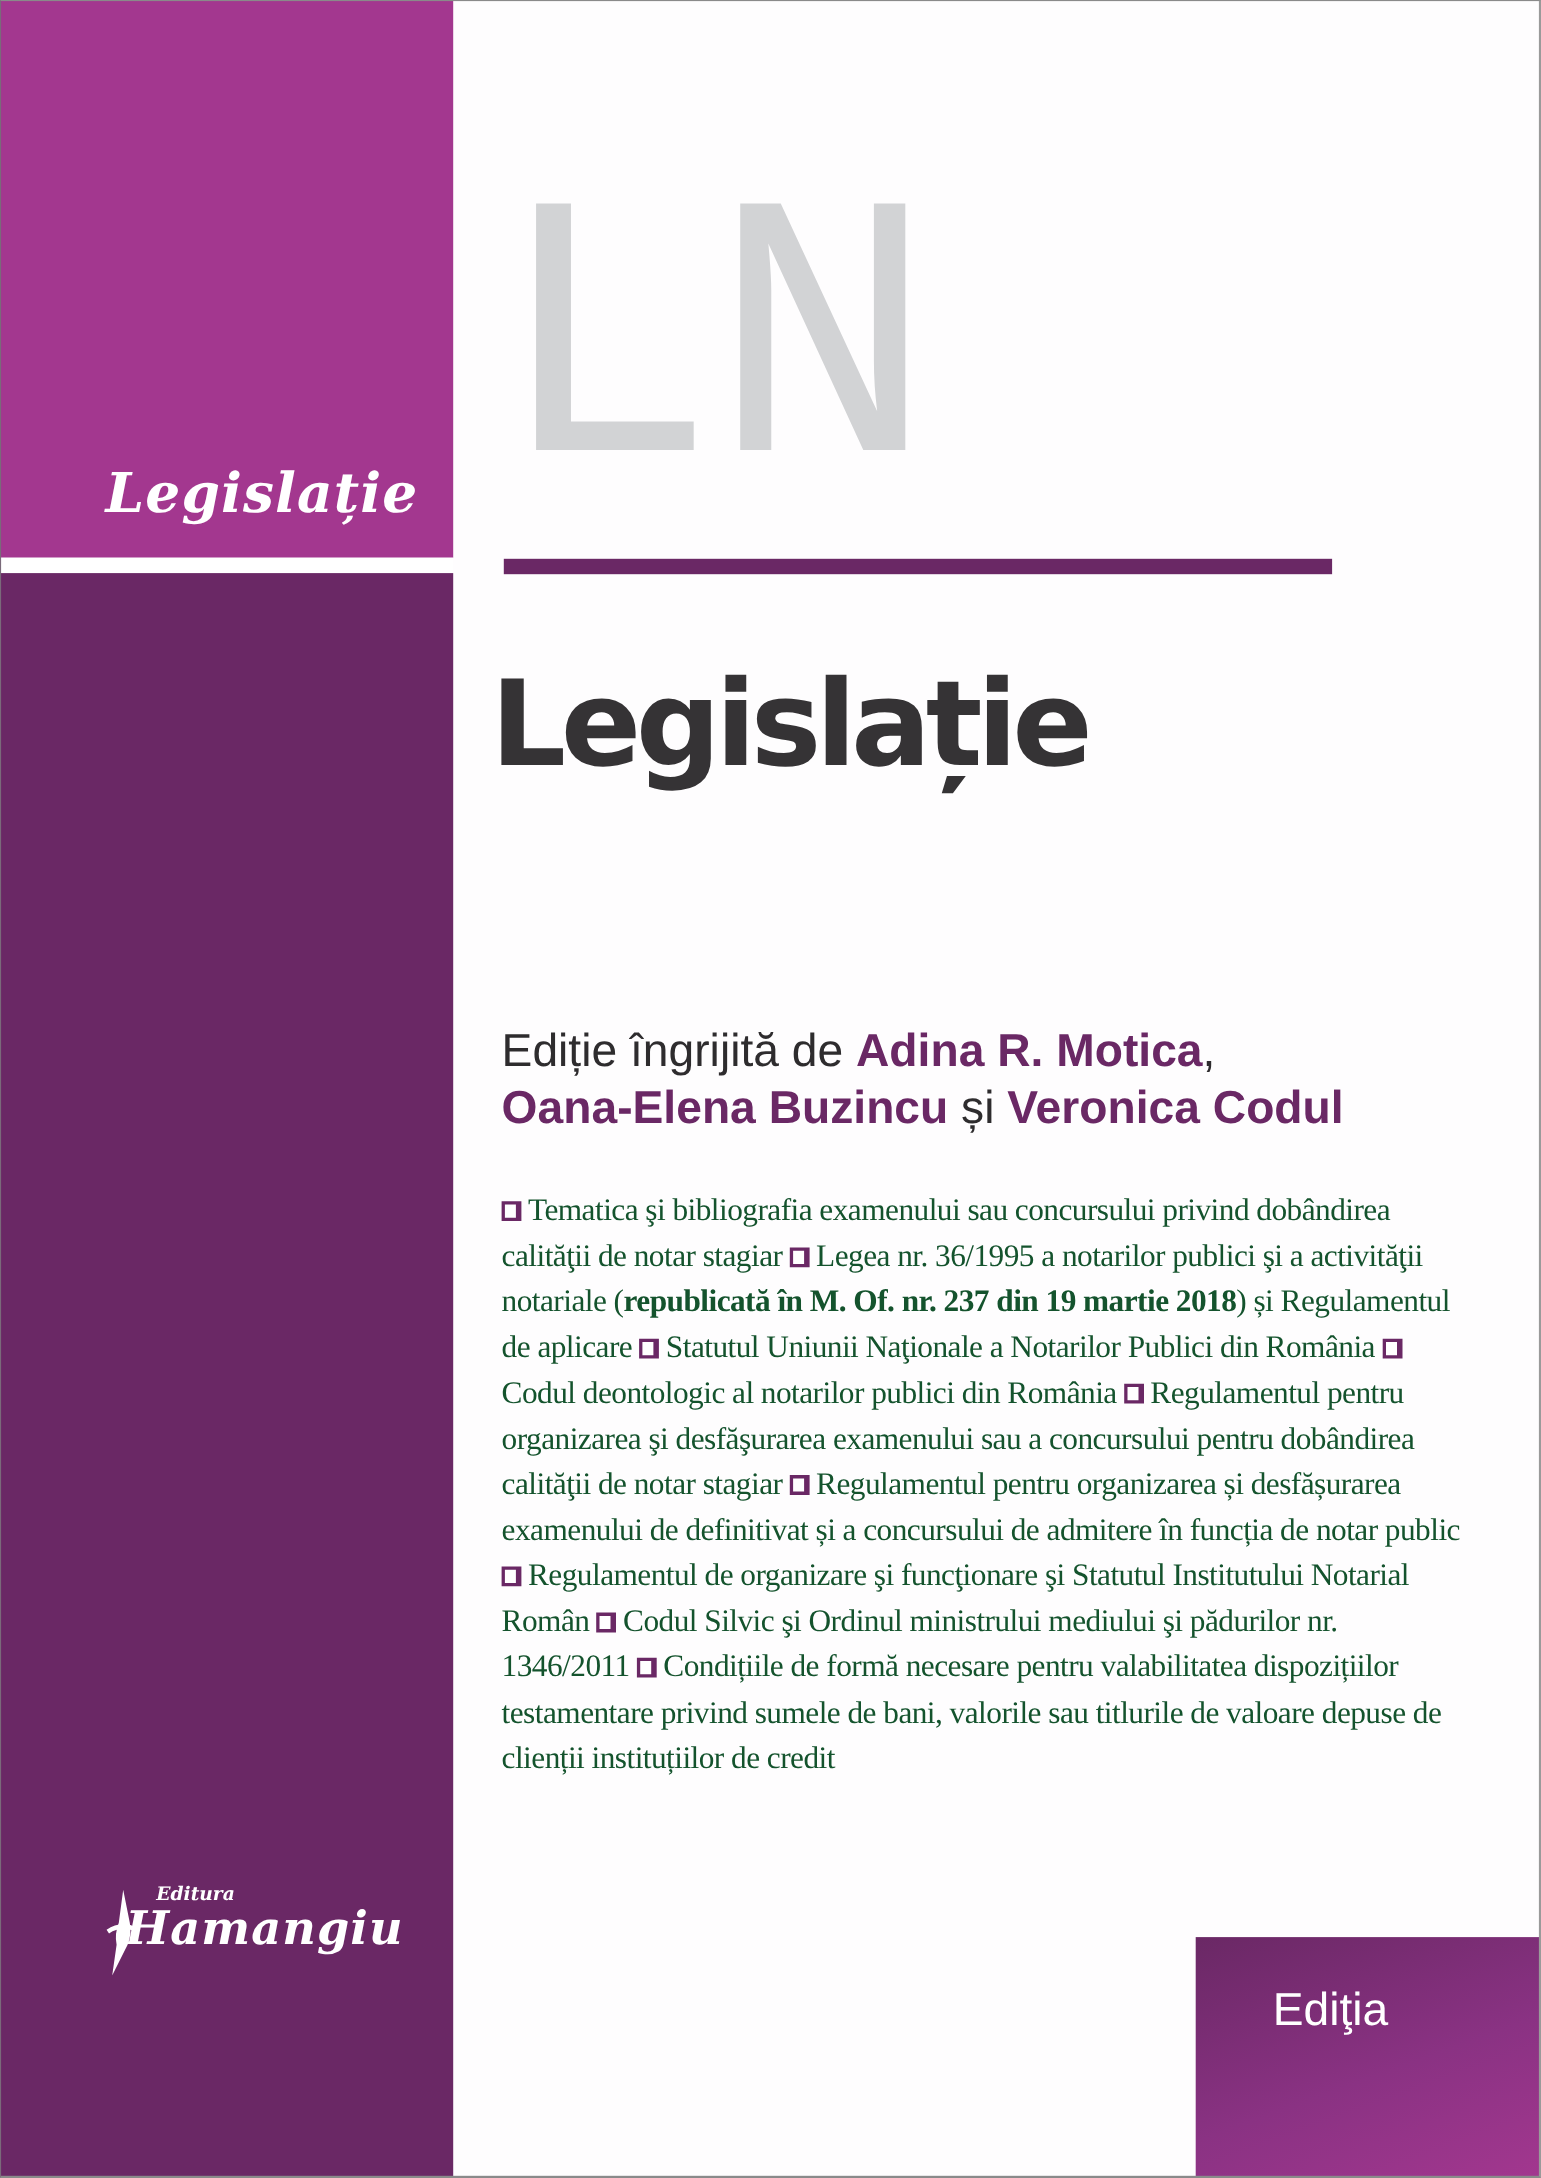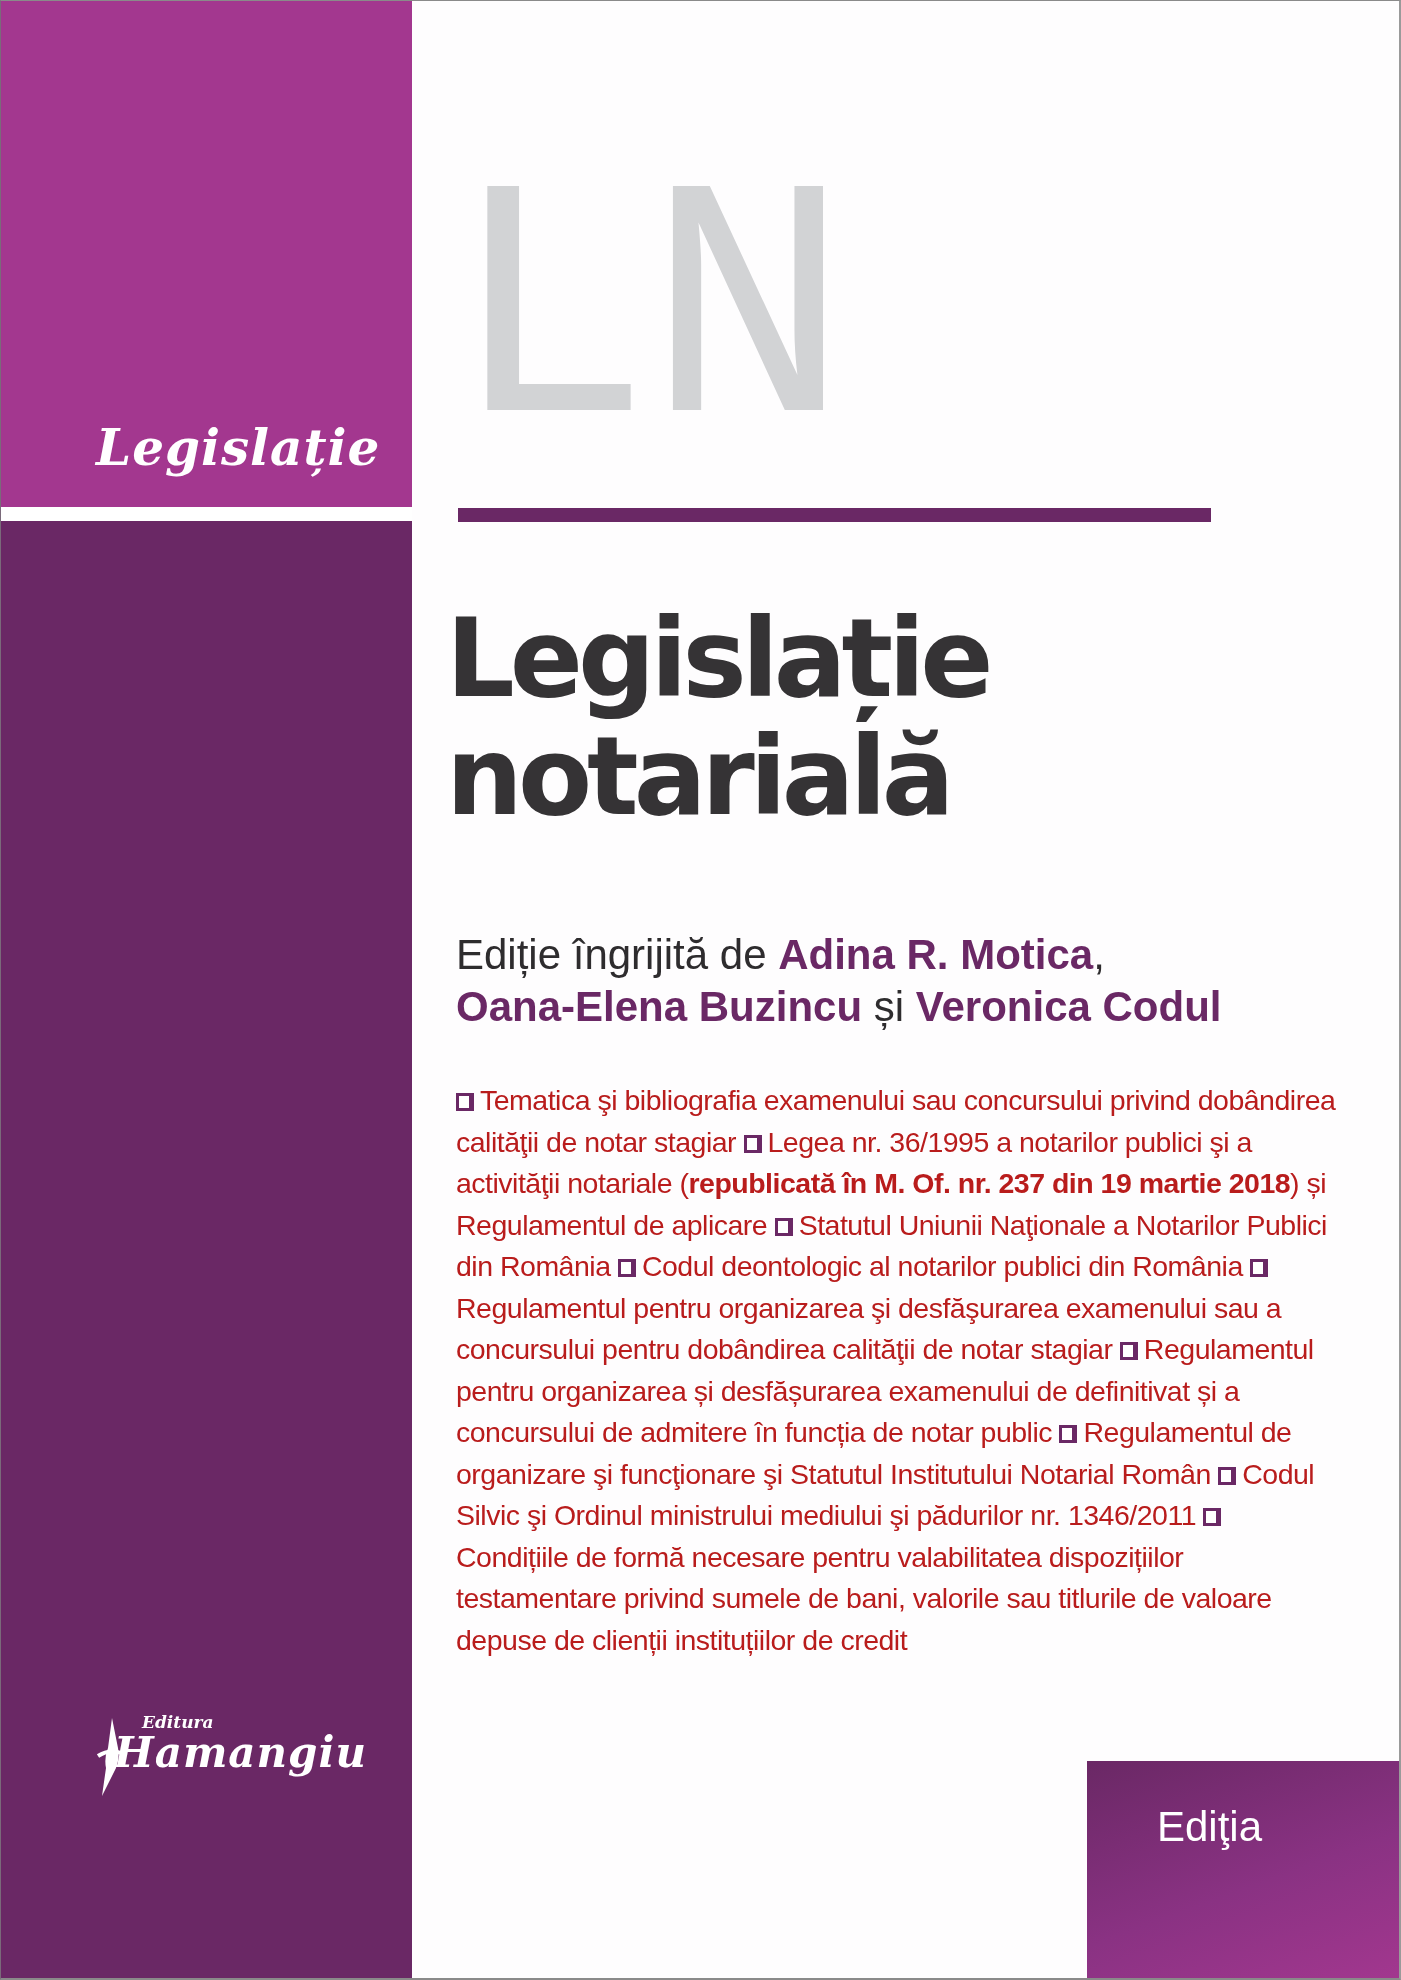--- a/index.html
+++ b/index.html
@@ -35,21 +35,21 @@
     font-size: 108px; line-height: 118px; letter-spacing: -5px;
   }
   .title div { white-space: nowrap; }
   .editors {
     position: absolute; left: 456px; top: 929px; width: 900px;
     font-family: "Liberation Sans", sans-serif; font-size: 42px; line-height: 52px; color: #2e2c2e;
   }
   .editors .name { color: #6a2865; font-weight: bold; }
   .contents {
     position: absolute; left: 456px; top: 1080px; width: 880px;
-    font-family: Liberation Sans, sans-serif; font-size: 28.5px; line-height: 41.5px; color: #b91c1c;
+    font-family: Liberation Serif, serif; font-size: 28.5px; line-height: 41.5px; color: #14532d;
     letter-spacing: -0.5px;
   }
   .contents b { font-weight: bold; }
   .box-icon {
     display: inline-block; width: 18px; height: 18px; border: 3px solid #6a2865;
     border-top-width: 3px; border-right-width: 5px; box-sizing: border-box;
     vertical-align: -1px; margin-right: 6px; background: #fff;
   }
   .publisher {
     position: absolute; left: 96px; top: 1712px; width: 260px; height: 90px; color: #fff;
@@ -72,21 +72,20 @@
 <div class="left-gap"></div>
 <div class="left-bottom"></div>
 
 <div class="series-label">Legislație</div>
 
 <div class="monogram">LN</div>
 <div class="rule"></div>
 
 <div class="title">
   <div>Legislație</div>
-  <div>notarială</div>
 </div>
 
 <div class="editors">
   <span>Ediție îngrijită de </span><span class="name">Adina R. Motica</span><span>,</span><br>
   <span class="name">Oana-Elena Buzincu</span><span> și </span><span class="name">Veronica Codul</span>
 </div>
 
 <div class="contents">
   <span><span class="box-icon"></span><span>Tematica şi bibliografia examenului sau concursului privind dobândirea calităţii de notar stagiar</span> </span>
   <span><span class="box-icon"></span><span>Legea nr. 36/1995 a notarilor publici şi a activităţii notariale (</span><b>republicată în M. Of. nr. 237 din 19 martie 2018</b><span>) și Regulamentul de aplicare</span> </span>

